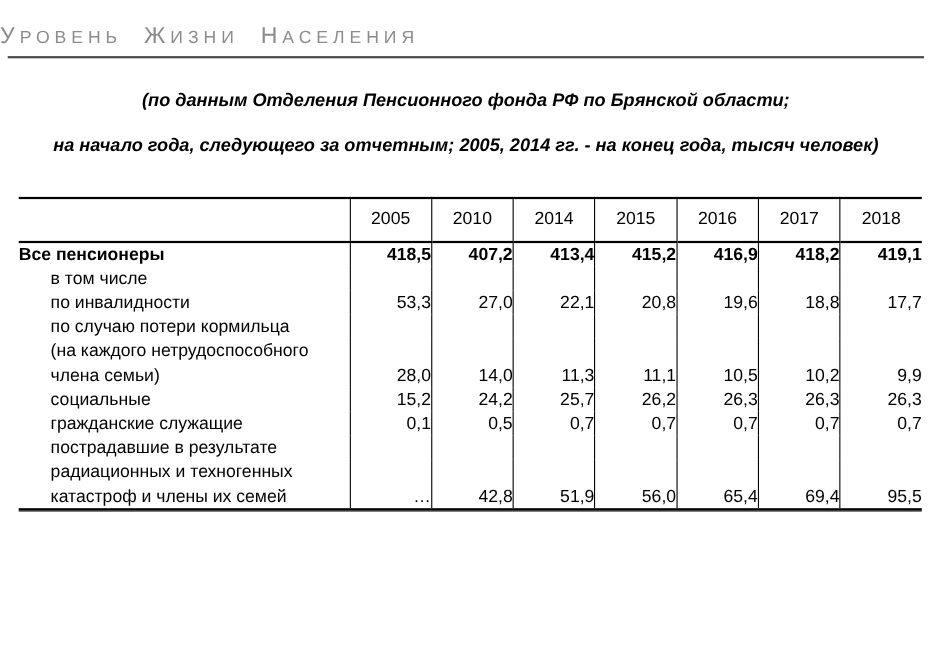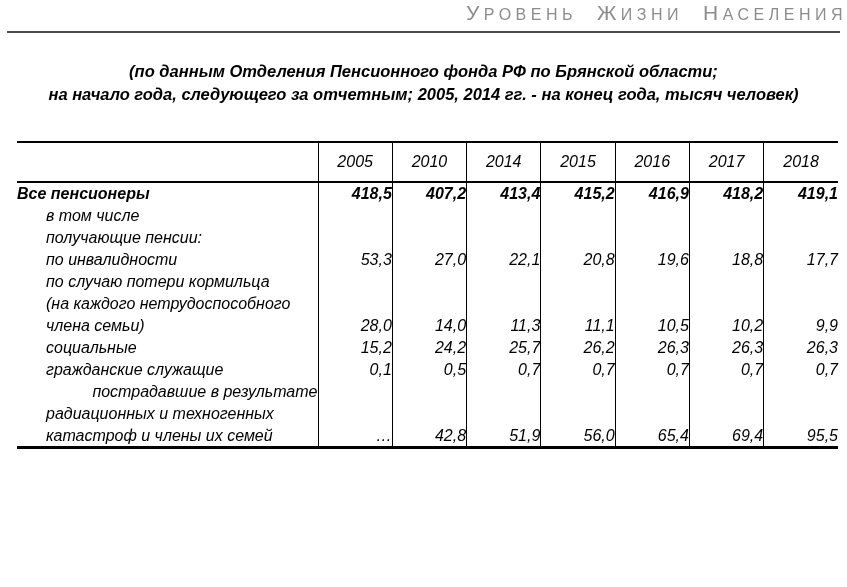--- a/index.html
+++ b/index.html
@@ -12,21 +12,21 @@
     margin: 0; padding: 0;
     background: #ffffff;
     width: 847px; height: 587px;
     font-family: "Liberation Sans", sans-serif;
     color: #000;
     overflow: hidden;
   }
   .page { width: 847px; height: 587px; position: relative; }
 
   
-  .page-header { text-align: right; padding-top: 1px; }
+  .page-header { text-align: left; padding-top: 21px; }
   .section-title {
     color: var(--hdr-color);
     font-size: 16px;
     font-weight: 400;
     letter-spacing: 4.5px;
     word-spacing: 11px;
     white-space: nowrap;
   }
   .section-title .initial { font-size: 21px; }
   .header-rule {
@@ -37,30 +37,29 @@
   }
 
   
   .doc-title {
     margin-top: 27px;
     text-align: center;
     font-weight: bold;
     font-style: italic;
   }
   .doc-title .t1 { font-size: 17px; line-height: 22px; margin-bottom: 2px; }
-  .doc-title .t2 { font-size: 16.5px; line-height: 23px; }
+  .doc-title .t2 { font-size: 16.5px; line-height: 23px; margin-top: 18px; }
 
   
   .table-wrap { margin: 35px 9px 0 17px; width: 821px; }
   table.stat {
     width: 821px;
     border-collapse: collapse;
     table-layout: fixed;
     border-top: 2px solid var(--line-color);
-    font-style: italic;
   }
   col.label-col { width: 301px; }
   table.stat thead th {
     height: 40px;
     padding: 0;
     font-weight: normal;
     font-size: 16px;
     text-align: center;
     vertical-align: middle;
     border-bottom: 2px solid var(--line-color);
@@ -76,21 +75,21 @@
     line-height: 21px;
     vertical-align: bottom;
     white-space: nowrap;
   }
   td.label  { text-align: left; padding-left: 13px; }
   td.label.indent { padding-left: 29px; margin-top: 12px; }
   td.num    { text-align: right; padding-right: 13px; }
   tr.first td { padding-top: 9px; }
   tr.last  td { padding-bottom: 8px; }
   tr.gap-s td { padding-top: 4px; }
-  tr.gap-l td { padding-top: 7px; text-align: right; }
+  tr.gap-l td { padding-top: 7px; }
   tr.bold  td { font-weight: bold; margin-left: 48px; }
 
   
   .double-rule {
     width: 821px;
     height: 2px;
     border-top: 2px solid var(--line-color);
     border-bottom: 1.5px solid var(--line-color);
   }
 </style>
@@ -142,30 +141,20 @@
             <td class="label indent">в том числе</td>
             <td class="num"></td>
             <td class="num"></td>
             <td class="num"></td>
             <td class="num"></td>
             <td class="num"></td>
             <td class="num"></td>
             <td class="num"></td>
           </tr>
           <tr class="">
-            <td class="label indent">получающие пенсии:</td>
-            <td class="num"></td>
-            <td class="num"></td>
-            <td class="num"></td>
-            <td class="num"></td>
-            <td class="num"></td>
-            <td class="num"></td>
-            <td class="num"></td>
-          </tr>
-          <tr class="">
             <td class="label indent">по инвалидности</td>
             <td class="num">53,3</td>
             <td class="num">27,0</td>
             <td class="num">22,1</td>
             <td class="num">20,8</td>
             <td class="num">19,6</td>
             <td class="num">18,8</td>
             <td class="num">17,7</td>
           </tr>
           <tr class="">

